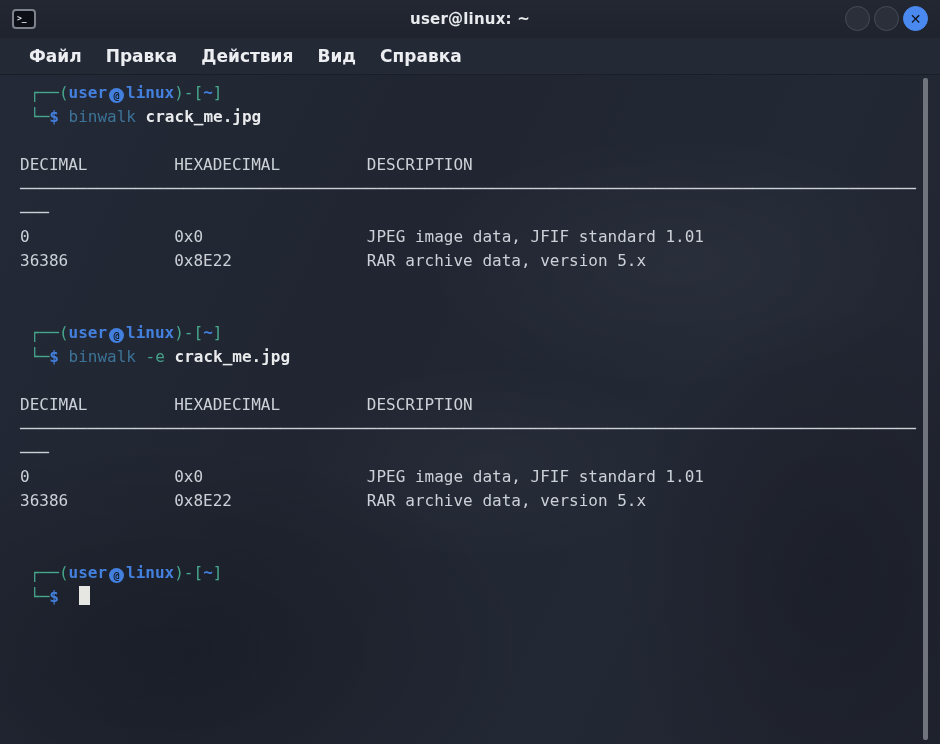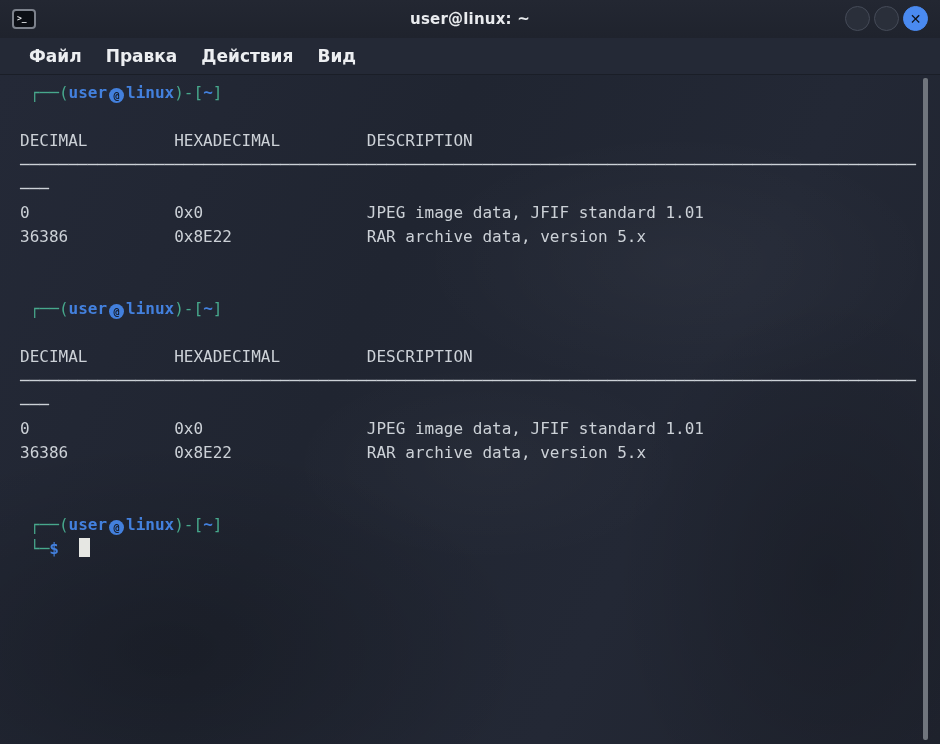--- a/index.html
+++ b/index.html
@@ -104,36 +104,39 @@
       <div class="win-btn"></div>
       <div class="win-btn close">✕</div>
     </div>
   </div>
 
   <div class="menubar">
     <div class="menu-item">Файл</div>
     <div class="menu-item">Правка</div>
     <div class="menu-item">Действия</div>
     <div class="menu-item">Вид</div>
+    <div class="menu-item">Справка</div>
   </div>
 
   <div class="terminal">
 
     <div class="line prompt-line"><span class="g">┌──(</span><span class="b">user</span><span class="kali-at">@</span><span class="b">linux</span><span class="g">)-[</span><span class="b">~</span><span class="g">]</span></div>
+    <div class="line prompt-line"><span class="g">└─</span><span class="b">$ </span><span class="cmd">binwalk </span><span class="arg">crack_me.jpg</span></div>
     <div class="line"></div>
 
     <div class="line">DECIMAL         HEXADECIMAL         DESCRIPTION</div>
     <div class="line">─────────────────────────────────────────────────────────────────────────────────────────────</div>
     <div class="line">───</div>
     <div class="line">0               0x0                 JPEG image data, JFIF standard 1.01</div>
     <div class="line">36386           0x8E22              RAR archive data, version 5.x</div>
     <div class="line"></div>
     <div class="line"></div>
 
     <div class="line prompt-line"><span class="g">┌──(</span><span class="b">user</span><span class="kali-at">@</span><span class="b">linux</span><span class="g">)-[</span><span class="b">~</span><span class="g">]</span></div>
+    <div class="line prompt-line"><span class="g">└─</span><span class="b">$ </span><span class="cmd">binwalk </span><span class="opt">-e </span><span class="arg">crack_me.jpg</span></div>
     <div class="line"></div>
 
     <div class="line">DECIMAL         HEXADECIMAL         DESCRIPTION</div>
     <div class="line">─────────────────────────────────────────────────────────────────────────────────────────────</div>
     <div class="line">───</div>
     <div class="line">0               0x0                 JPEG image data, JFIF standard 1.01</div>
     <div class="line">36386           0x8E22              RAR archive data, version 5.x</div>
     <div class="line"></div>
     <div class="line"></div>
 

